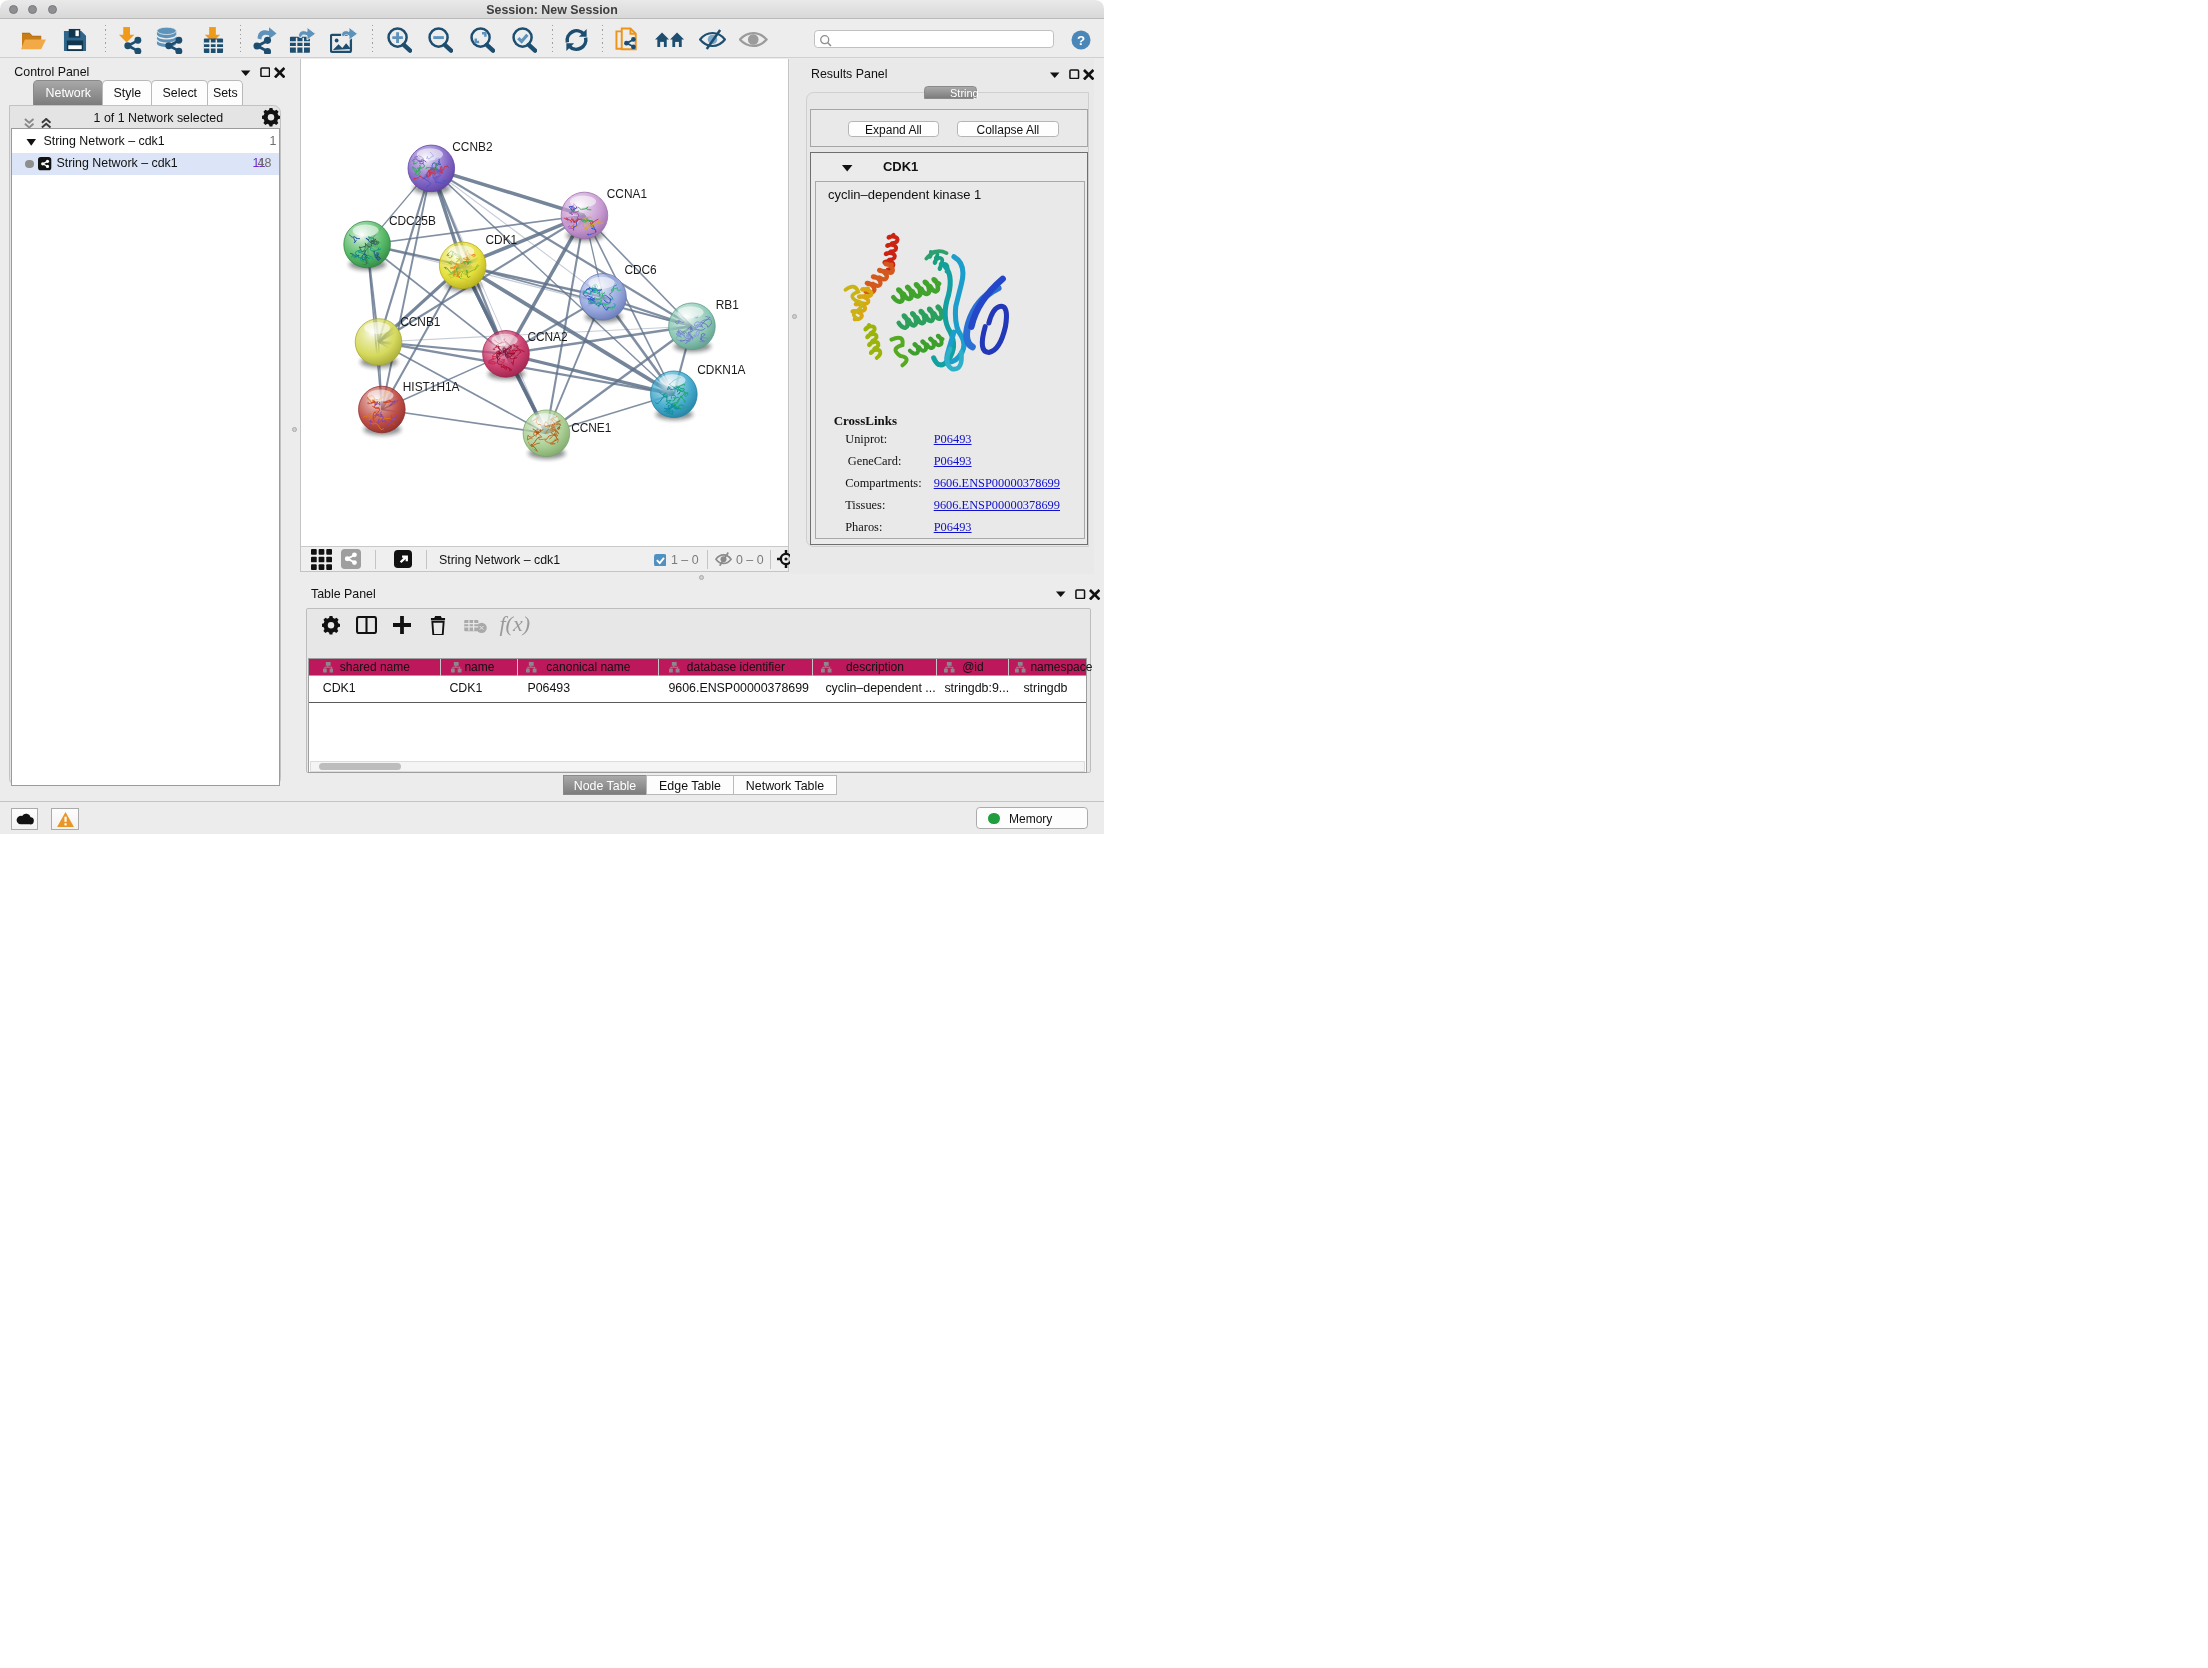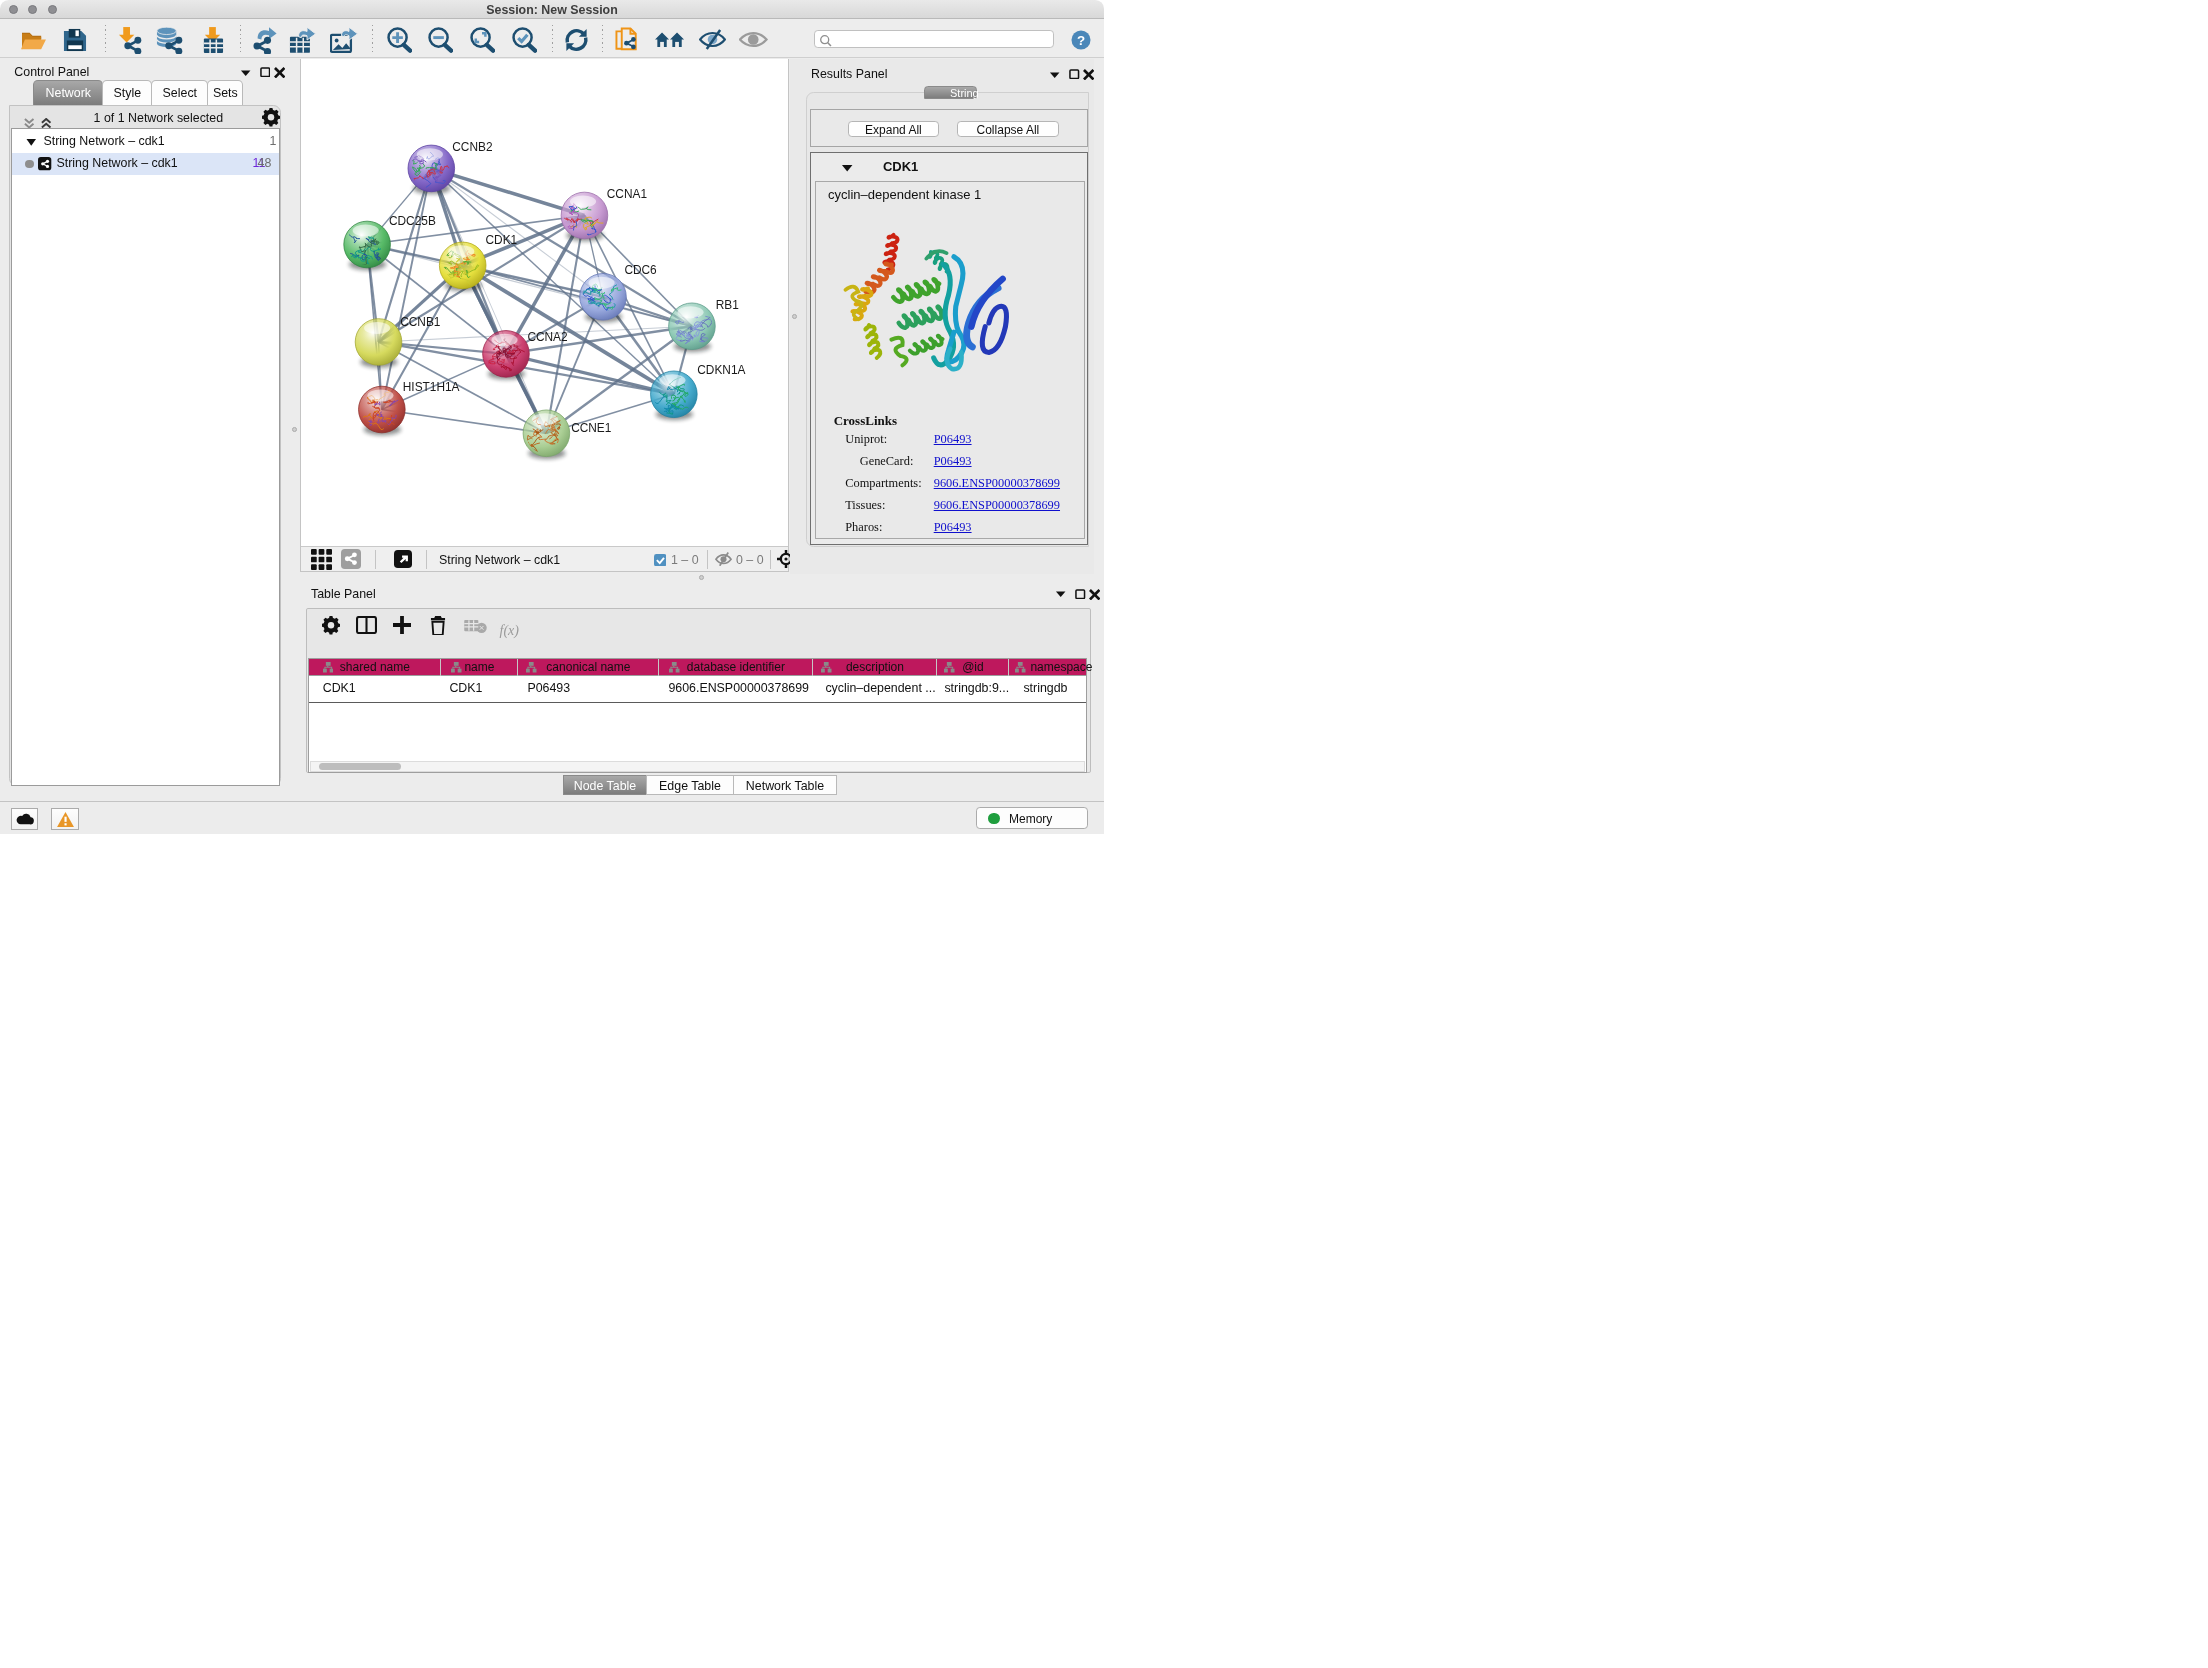--- a/index.html
+++ b/index.html
@@ -799,21 +799,21 @@
               <path d="M124 28 q14 8 8 30 l-6 24 q-2 22 6 32 q8 14 -6 26 q-14 8 -8 -10 l6 -20" stroke="#1b9ecc" stroke-width="5.5"></path>
               <path d="M172 62 q-24 12 -32 38 q-6 20 4 26" stroke="#2b6fd4" stroke-width="7.5"></path>
               <path d="M177 52 q-28 24 -34 52" stroke="#2347c8" stroke-width="7"></path>
               <path d="M158 104 q-8 28 4 28 q12 -2 18 -28 q4 -24 -6 -22 q-8 2 -12 18" stroke="#2338b8" stroke-width="5.5"></path>
               <path d="M120 128 q-8 16 2 22 q12 2 10 -18" stroke="#2db0c8" stroke-width="5"></path>
             </g>
           </svg>
           <div class="abs serif" style="left:18px;top:231px;font-size:13px;font-weight:bold;color:#111;">CrossLinks</div>
           <div class="abs serif crossrow" style="left:29.5px;top:250px;">Uniprot:</div>
           <div class="abs serif crossrow crosslink" style="left:118px;top:250px;">P06493</div>
-          <div class="abs serif crossrow" style="left:44px;top:272px;">GeneCard:</div>
+          <div class="abs serif crossrow" style="left:32px;top:272px;">GeneCard:</div>
           <div class="abs serif crossrow crosslink" style="left:118px;top:272px;">P06493</div>
           <div class="abs serif crossrow" style="left:29.5px;top:294px;">Compartments:</div>
           <div class="abs serif crossrow crosslink" style="left:118px;top:294px;">9606.ENSP00000378699</div>
           <div class="abs serif crossrow" style="left:29.5px;top:316px;">Tissues:</div>
           <div class="abs serif crossrow crosslink" style="left:118px;top:316px;">9606.ENSP00000378699</div>
           <div class="abs serif crossrow" style="left:29.5px;top:338px;">Pharos:</div>
           <div class="abs serif crossrow crosslink" style="left:118px;top:338px;">P06493</div>
         </div>
       </div>
     </div>
@@ -848,21 +848,21 @@
       <svg class="abs" style="left:157px;top:9.5px;" width="23" height="15" viewBox="0 0 24 16">
         <g fill="#a9a9a9">
           <rect x="0" y="2" width="15" height="12" rx="1"></rect>
           <circle cx="18.5" cy="10.5" r="5.5"></circle>
         </g>
         <g stroke="#e7e7e7" stroke-width="1.3">
           <path d="M0 6 h15 M0 9.5 h15 M5 2.5 v11 M10 2.5 v11"></path>
         </g>
         <path d="M16.5 8.5 l4 4 M20.5 8.5 l-4 4" stroke="#e7e7e7" stroke-width="1"></path>
       </svg>
-      <div class="abs serif" style="left:193px;top:2.9px;font-size:14px;font-style:italic;color:#9a9a9a;margin-top:12px;">f(x)</div>
+      <div class="abs serif" style="left:193px;top:2.9px;font-size:22px;font-style:italic;color:#9a9a9a;">f(x)</div>
       <div class="abs ttable">
         <div class="abs thead">
           <div class="abs thcell" style="left:0px;width:132px;">shared name</div>
           <svg class="abs" style="left:13.3px;top:3.8px;" width="10.5" height="10.5" viewBox="0 0 11 11">
             <g fill="#8a8a8a">
               <rect x="3" y="0" width="5" height="4"></rect>
               <rect x="0" y="7" width="4" height="4"></rect>
               <rect x="7" y="7" width="4" height="4"></rect>
               <path d="M5 4 v2 M2 7 v-1.5 h7 V7" stroke="#8a8a8a" fill="none" stroke-width="1.2"></path>
             </g>

